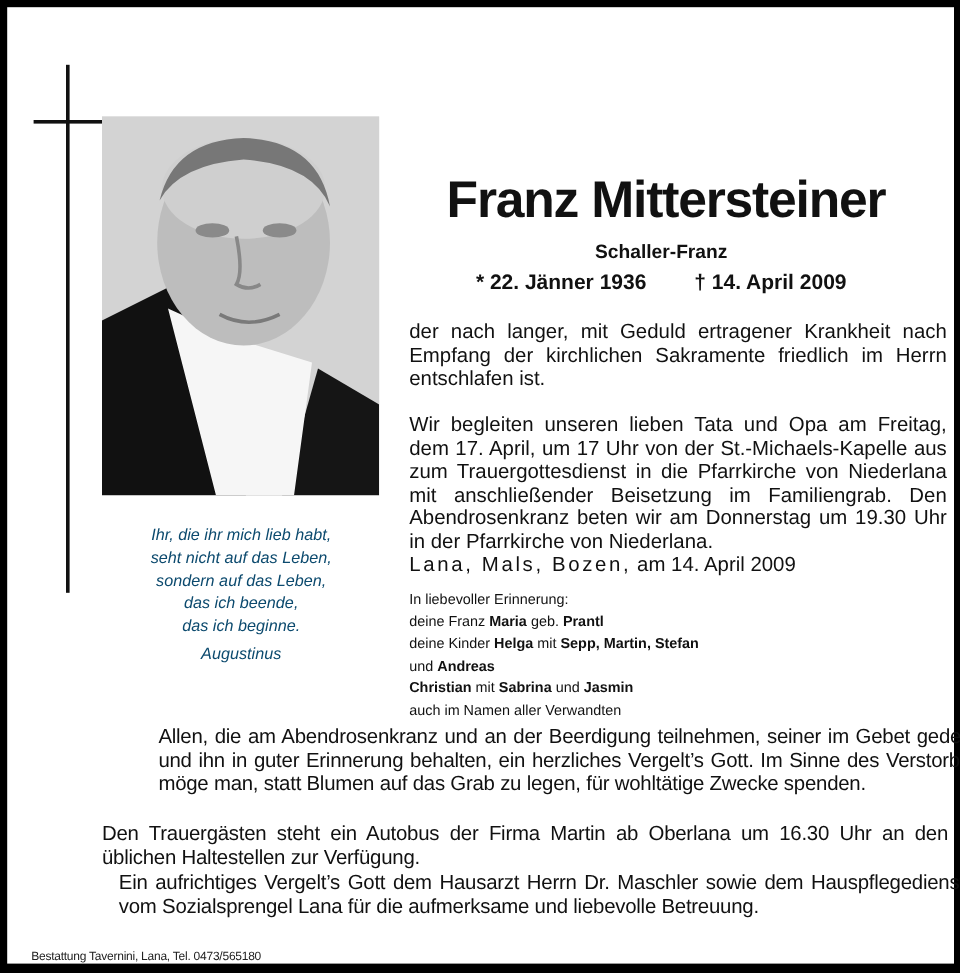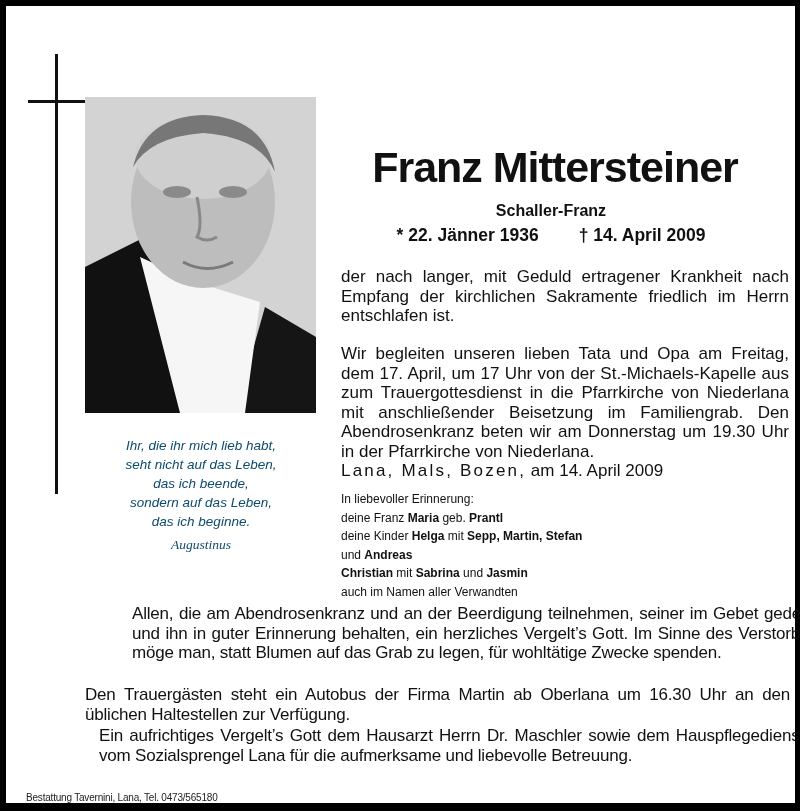--- a/index.html
+++ b/index.html
@@ -13,21 +13,21 @@
   .cross-v { position: absolute; left: 49px; top: 48px; width: 3px; height: 440px; background: #111; }
   .cross-h { position: absolute; left: 22px; top: 94px; width: 61px; height: 3px; background: #111; }
   .photo {
     position: absolute; left: 79px; top: 91px; width: 231px; height: 316px; background: #d3d3d3; overflow: hidden;
   }
   .photo svg { display: block; }
   .quote {
     position: absolute; left: 90px; top: 430px; width: 210px; text-align: center;
     font-style: italic; font-size: 13.5px; line-height: 19px; color: #0c4a6e;
   }
-  .quote .author { margin-top: 4px; display: block; font-family: Liberation Serif, serif; }
+  .quote .author { margin-top: 4px; display: block; }
   .right { position: absolute; left: 335px; width: 448px; }
   .intro { top: 40px; font-size: 16.5px; line-height: 19px; text-align: justify; }
   .name {
     top: 136px; left: 335px; width: 428px; text-align: center; font-weight: bold;
     font-size: 43px; letter-spacing: -1px; line-height: 50px;
   }
   .nick { top: 196px; text-align: center; font-weight: bold; font-size: 16px; width: 420px; }
   .dates { top: 219px; width: 420px; text-align: center; font-weight: bold; font-size: 17.5px; }
   .dates span { display: inline-block; }
   .dates .gap { width: 40px; }
@@ -63,22 +63,22 @@
       <ellipse cx="92" cy="95" rx="14" ry="6" fill="#8a8a8a"></ellipse>
       <ellipse cx="148" cy="95" rx="14" ry="6" fill="#8a8a8a"></ellipse>
       <path d="M112 100 Q118 130 112 140 Q122 146 132 140" stroke="#888" stroke-width="3" fill="none"></path>
       <path d="M98 165 Q122 178 148 165" stroke="#7a7a7a" stroke-width="3" fill="none"></path>
     </svg>
   </div>
 
   <div class="quote">
     <div>Ihr, die ihr mich lieb habt,</div>
     <div>seht nicht auf das Leben,</div>
+    <div>sondern auf das Leben,</div>
     <div>das ich beende,</div>
-    <div>sondern auf das Leben,</div>
     <div>das ich beginne.</div>
     <span class="author">Augustinus</span>
   </div>
 
   <div class="right name">Franz Mittersteiner</div>
   <div class="right nick">Schaller-Franz</div>
   <div class="right dates">
     <span>* 22. Jänner 1936</span><span class="gap"></span><span>† 14. April 2009</span>
   </div>
 

